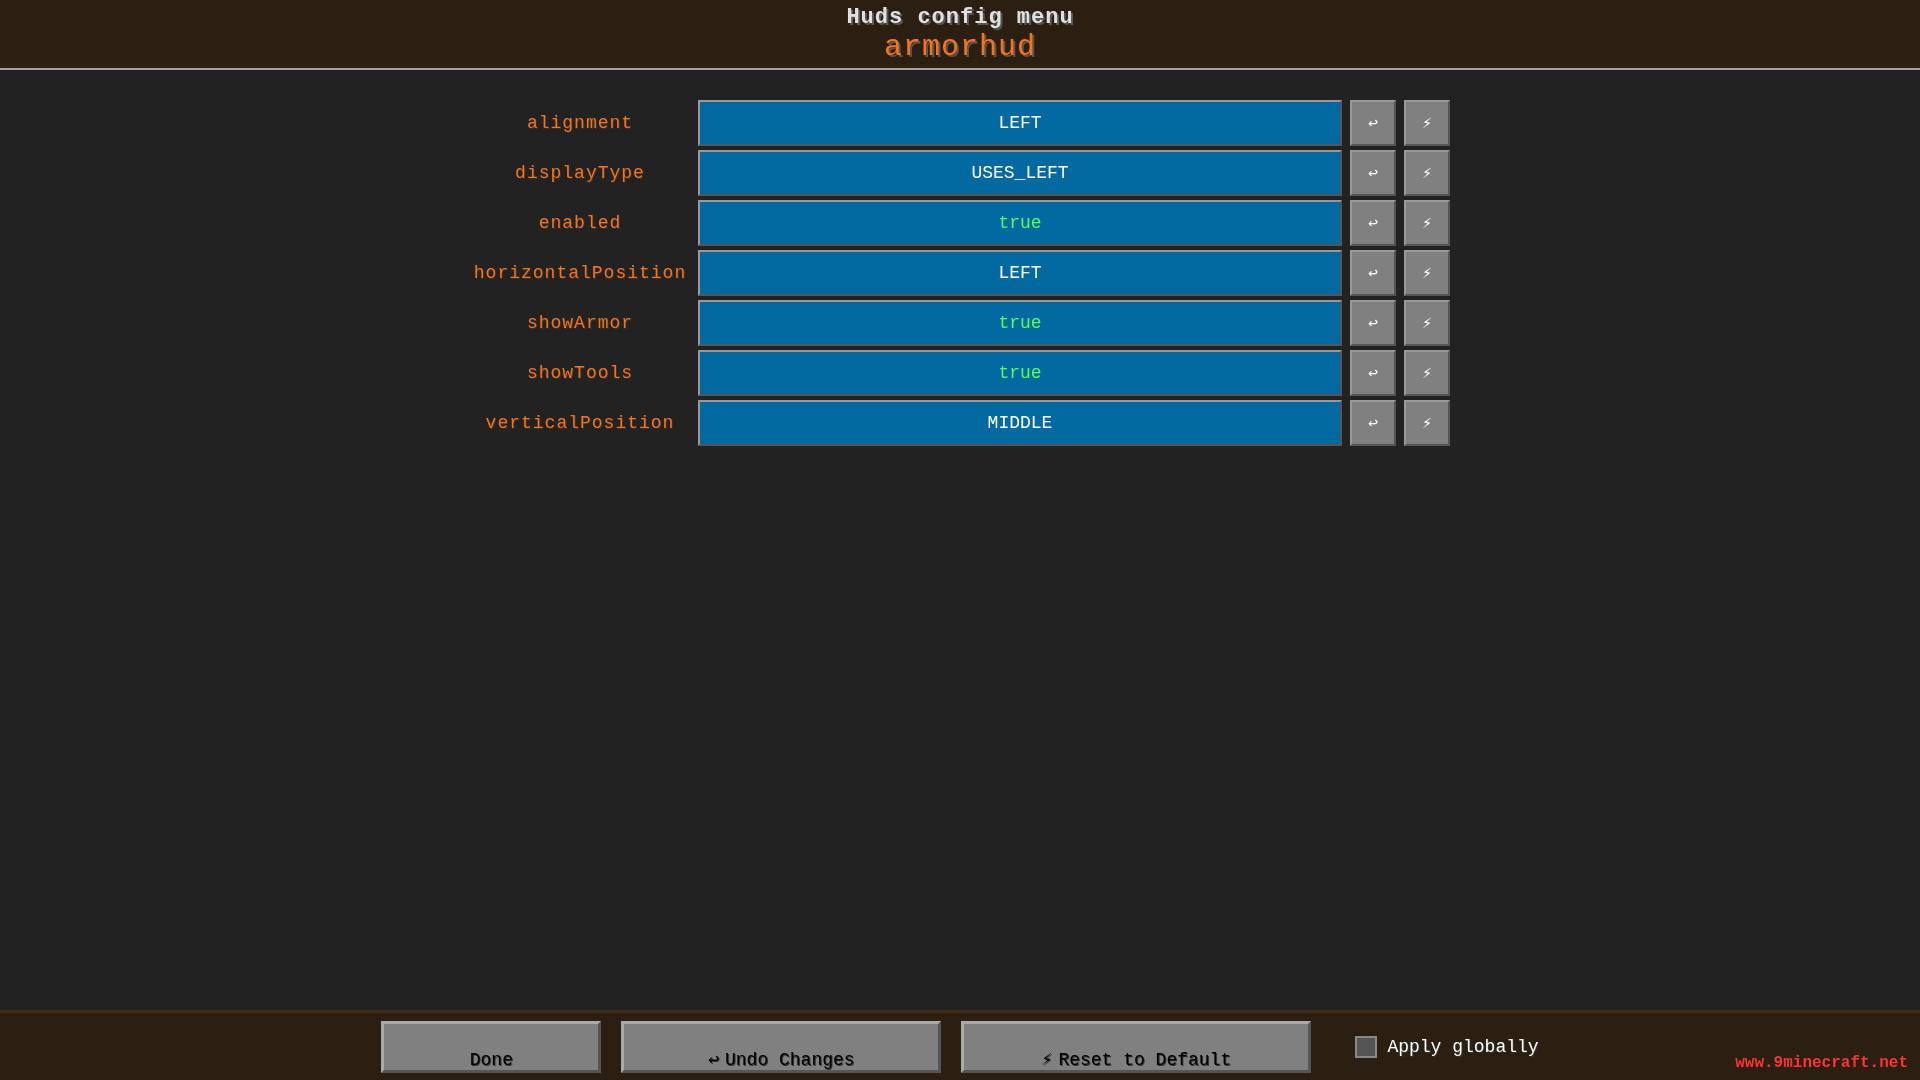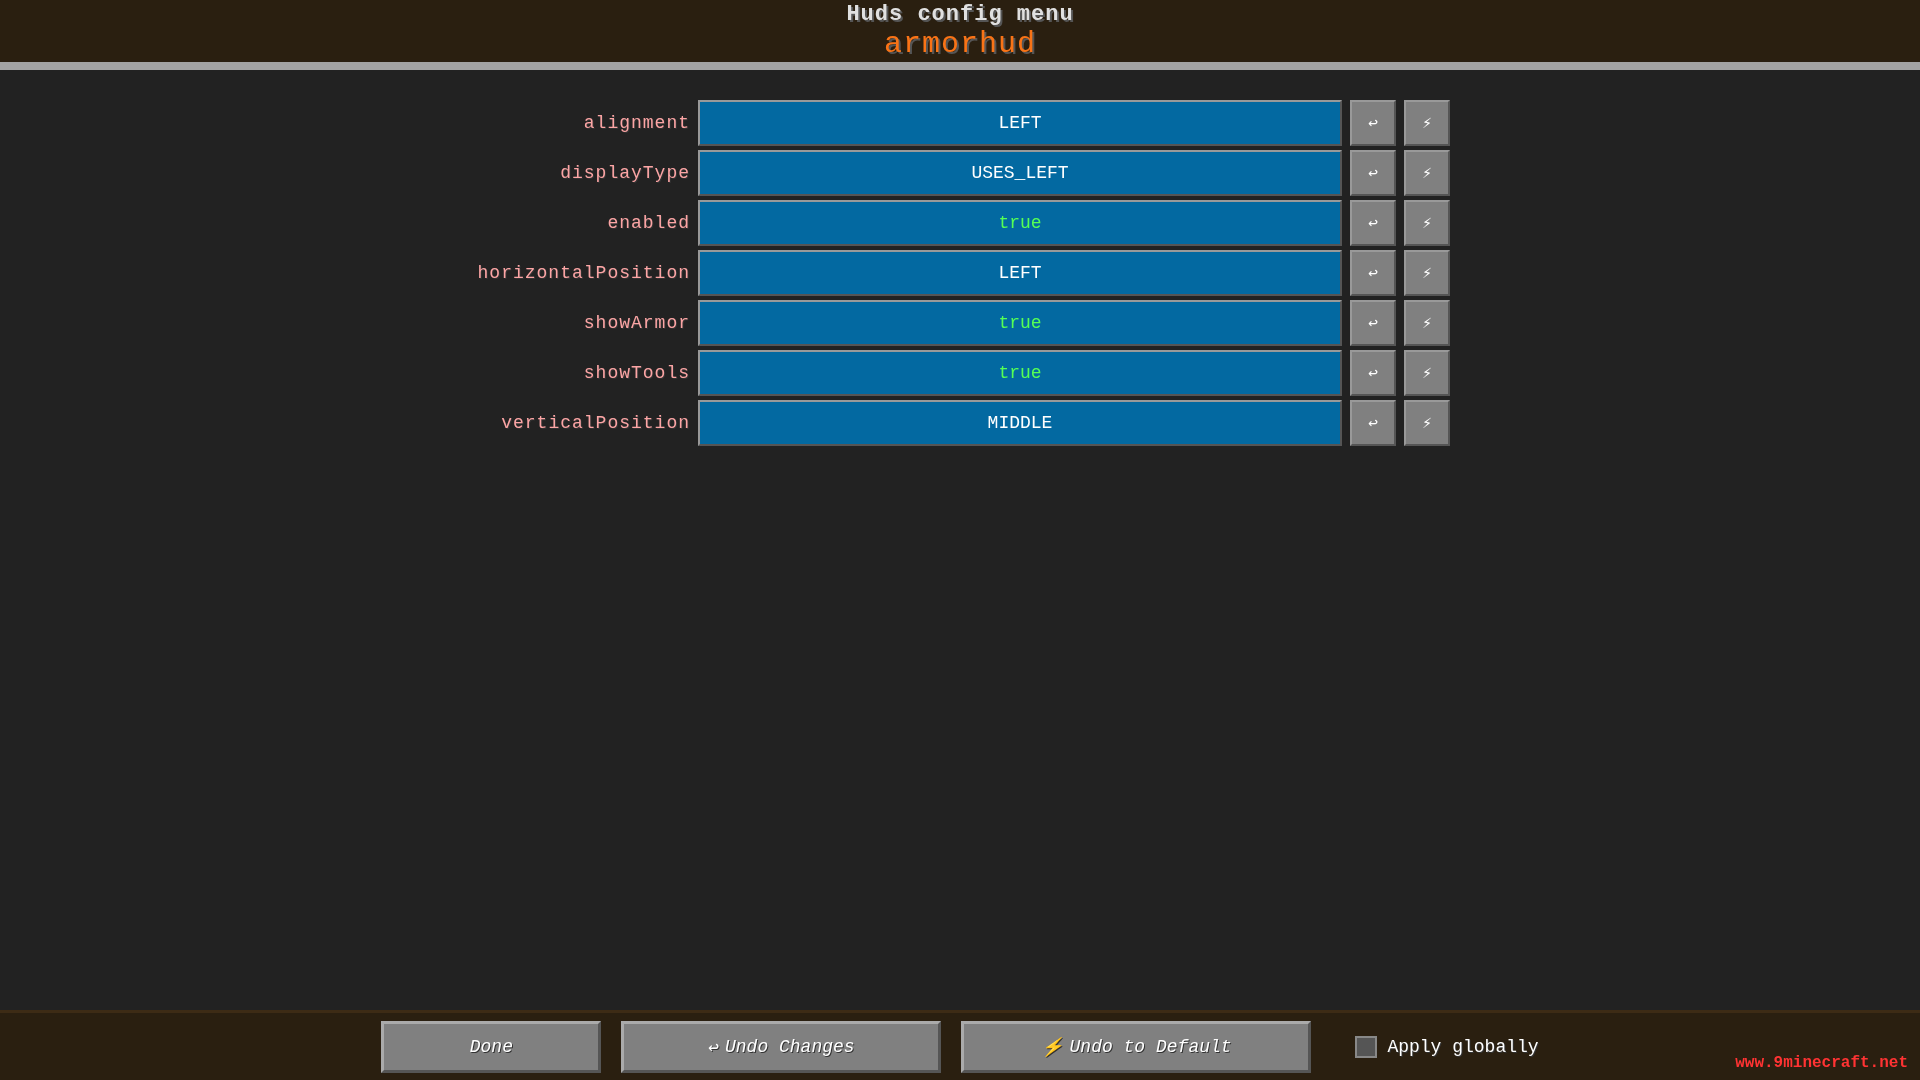--- a/index.html
+++ b/index.html
@@ -21,21 +21,21 @@
     .mc-font {
       font-family: 'Courier New', monospace;
       letter-spacing: 1px;
     }
 
     
     .top-bar {
       width: 100%;
       height: 70px;
       background-color: #2a1f10;
-      border-bottom: 8px solid #a3a3a3;
+      border-bottom: 2px solid #a3a3a3;
       display: flex;
       align-items: center;
       justify-content: center;
     }
 
     .title-container {
       text-align: center;
     }
 
     .title-line1 {
@@ -73,23 +73,23 @@
 
     .setting-row {
       display: flex;
       align-items: center;
       height: 46px;
       gap: 8px;
     }
 
     .setting-label {
       width: 220px;
-      color: #fca5a5;
-      font-size: 18px;
-      text-align: right;
+      color: #f97316;
+      font-size: 18px;
+      text-align: center;
       font-family: 'Courier New', monospace;
       text-shadow: 1px 1px 0px #333;
     }
 
     .setting-value-btn {
       flex: 1;
       height: 46px;
       background-color: #0369a1;
       border: 2px solid #555;
       border-top-color: #999;
@@ -137,31 +137,30 @@
       position: absolute;
       bottom: 0;
     }
 
     .bottom-btn {
       height: 52px;
       background-color: #808080;
       border: 3px solid #555;
       border-top-color: #aaa;
       border-left-color: #aaa;
-      color: #ffffff;
-      font-size: 18px;
-      font-family: 'Courier New', monospace;
-      cursor: pointer;
-      display: flex;
-      align-items: center;
+      color: #000000;
+      font-size: 18px;
+      font-family: 'Courier New', monospace;
+      cursor: pointer;
+      display: flex;
+      align-items: flex-end;
       justify-content: center;
       padding: 0 20px;
       text-shadow: 1px 1px 0px #333;
       gap: 6px;
-      font-style: italic;
     }
 
     .btn-done {
       width: 220px;
     }
 
     .btn-undo {
       width: 320px;
     }
 
@@ -265,21 +264,21 @@
 <div class="bottom-bar">
   <button class="bottom-btn btn-done">
     <span>Done</span>
   </button>
   <button class="bottom-btn btn-undo">
     <span>↩</span>
     <span>Undo Changes</span>
   </button>
   <button class="bottom-btn btn-reset">
     <span>⚡</span>
-    <span>Undo to Default</span>
+    <span>Reset to Default</span>
   </button>
   <div class="apply-globally-container">
     <div class="apply-checkbox"></div>
     <span class="apply-label">Apply globally</span>
   </div>
 </div>
 
 <div class="watermark">www.9minecraft.net</div>
 
 </body></html>

